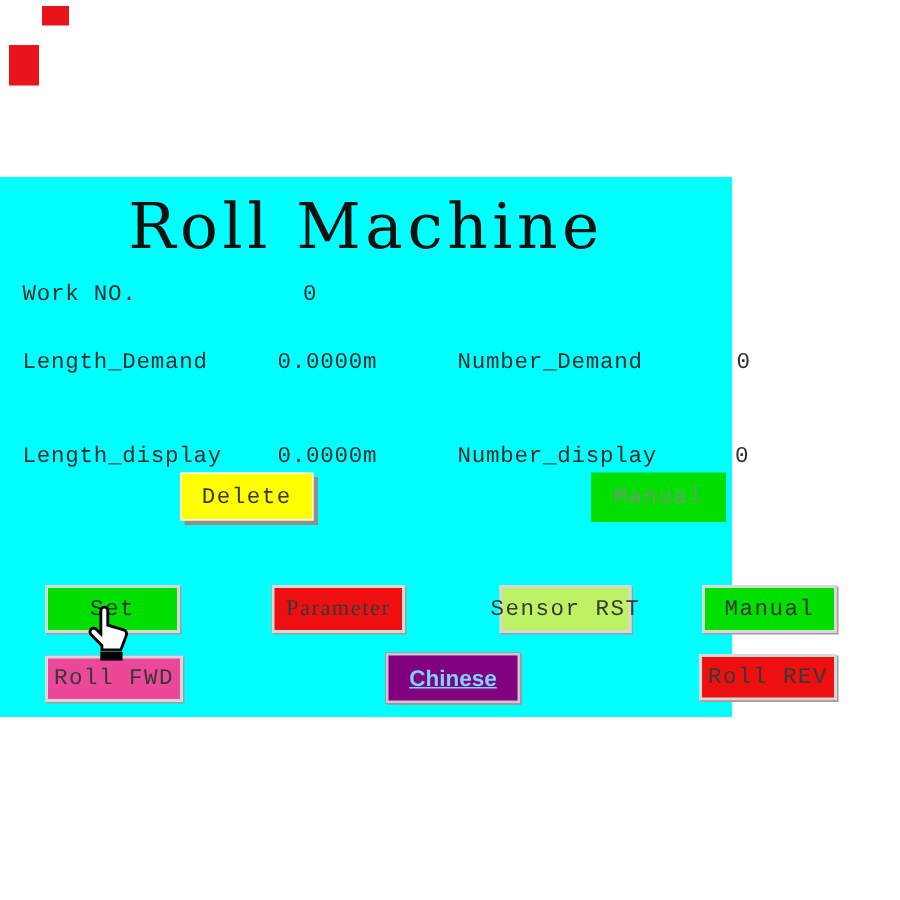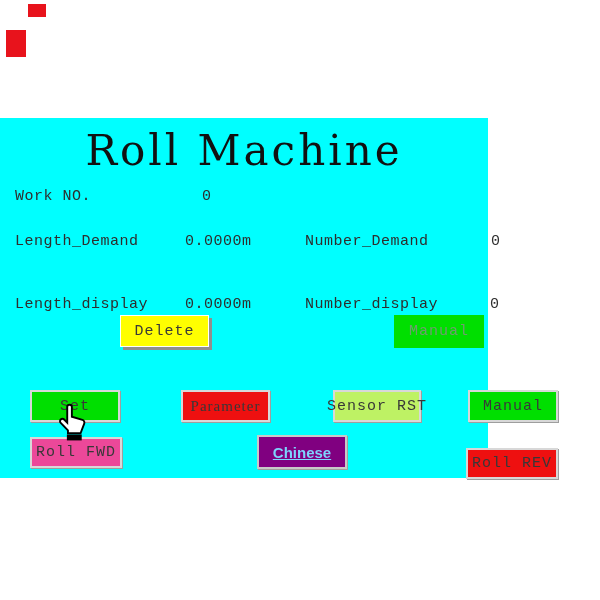--- a/index.html
+++ b/index.html
@@ -35,21 +35,21 @@
   .btn-manual-t { left:394px; top:197px; width:90px; height:33px;
                   border:none; box-shadow:none; color:#6f9c6f; }
   .btn-set      { left:30px;  top:272px; width:90px; height:32px; }
   .btn-param    { left:181px; top:272px; width:89px; height:32px;font-family:Liberation Serif, serif; }
   .btn-sensor   { left:333px; top:272px; width:88px; height:32px; }
   .btn-manual-r { left:468px; top:272px; width:90px; height:32px; }
   .btn-fwd      { left:30px;  top:319px; width:92px; height:31px; }
   .btn-chinese  { left:257px; top:317px; width:90px; height:34px;
                   font-family:"Liberation Sans", sans-serif; font-weight:bold;
                   color:#7dd3fc; border:2px solid #c9c9c9; letter-spacing:0;text-decoration:underline; }
-  .btn-rev      { left:466px; top:330px; width:92px; height:31px; }
+  .btn-rev      { left:466px; top:318px; width:92px; height:31px; }
 
   .cursor { position:absolute; left:56px; top:285px; width:36px; height:38px;
             pointer-events:none; }
 </style>
 </head>
 <body>
 
 <div class="stage">
 
   <div class="red-mark mark-a" style="background-color: rgb(232, 19, 28);"></div>

